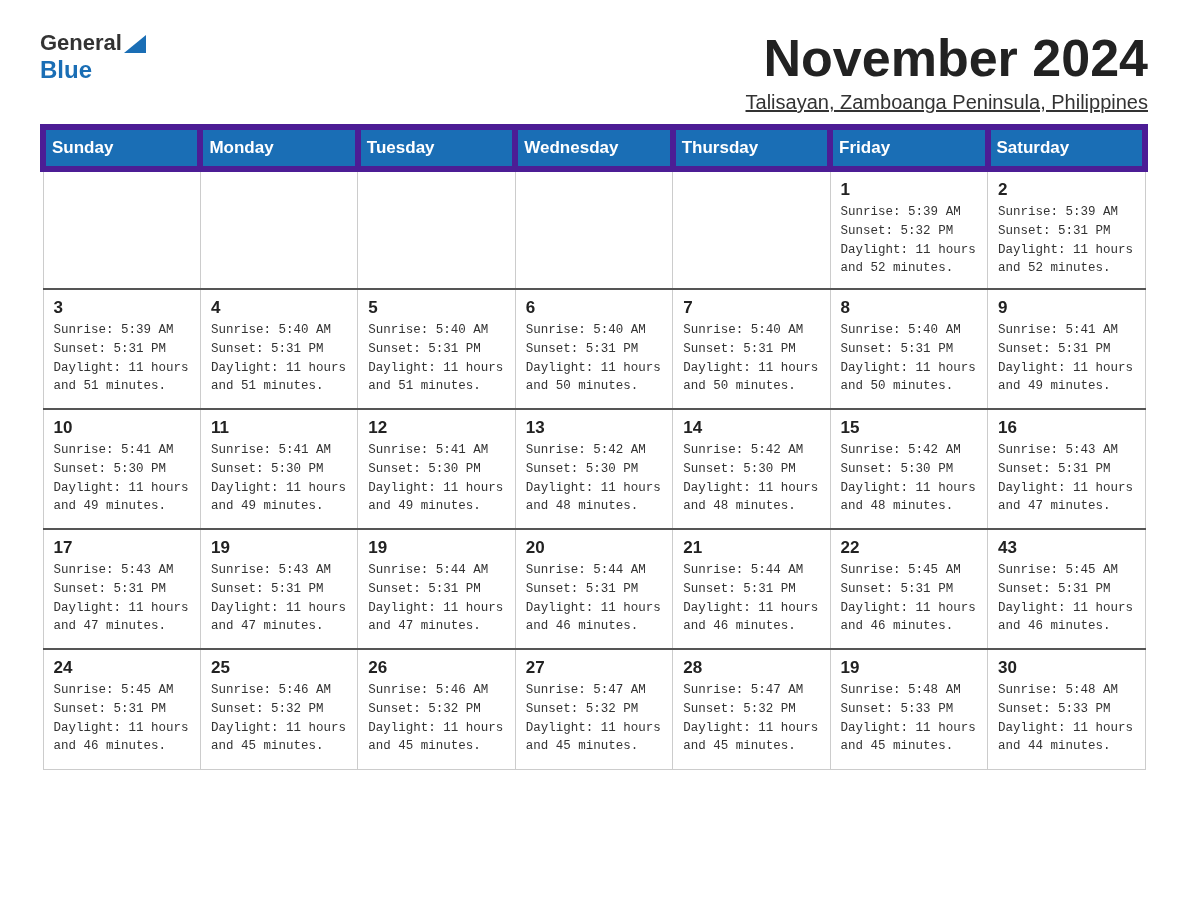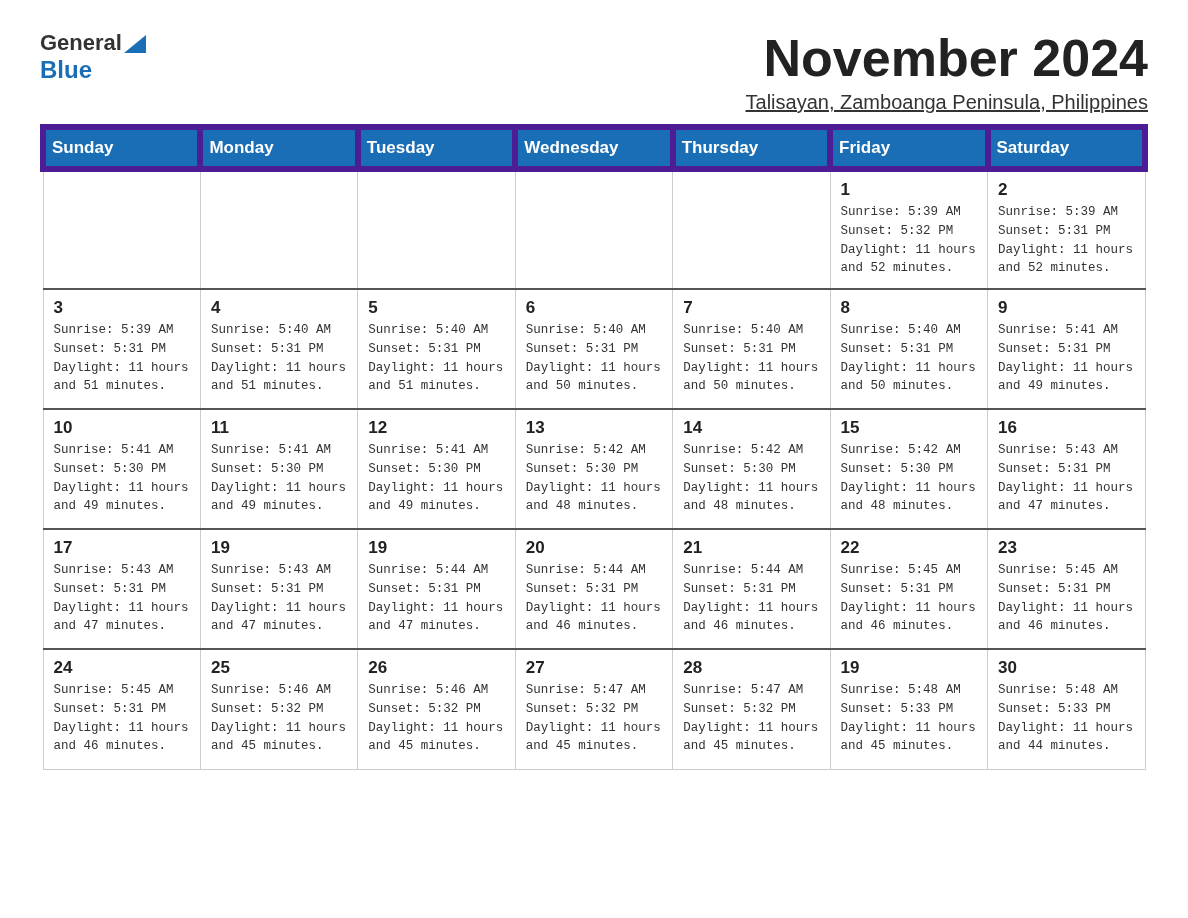--- a/index.html
+++ b/index.html
@@ -221,21 +221,21 @@
         </td>
         <td>
           <span class="day-num">21</span>
           <div class="day-info">Sunrise: 5:44 AM<br>Sunset: 5:31 PM<br>Daylight: 11 hours<br>and 46 minutes.</div>
         </td>
         <td>
           <span class="day-num">22</span>
           <div class="day-info">Sunrise: 5:45 AM<br>Sunset: 5:31 PM<br>Daylight: 11 hours<br>and 46 minutes.</div>
         </td>
         <td>
-          <span class="day-num">23</span>
+          <span class="day-num">43</span>
           <div class="day-info">Sunrise: 5:45 AM<br>Sunset: 5:31 PM<br>Daylight: 11 hours<br>and 46 minutes.</div>
         </td>
       </tr>
       <tr>
         <td>
           <span class="day-num">24</span>
           <div class="day-info">Sunrise: 5:45 AM<br>Sunset: 5:31 PM<br>Daylight: 11 hours<br>and 46 minutes.</div>
         </td>
         <td>
           <span class="day-num">25</span>

